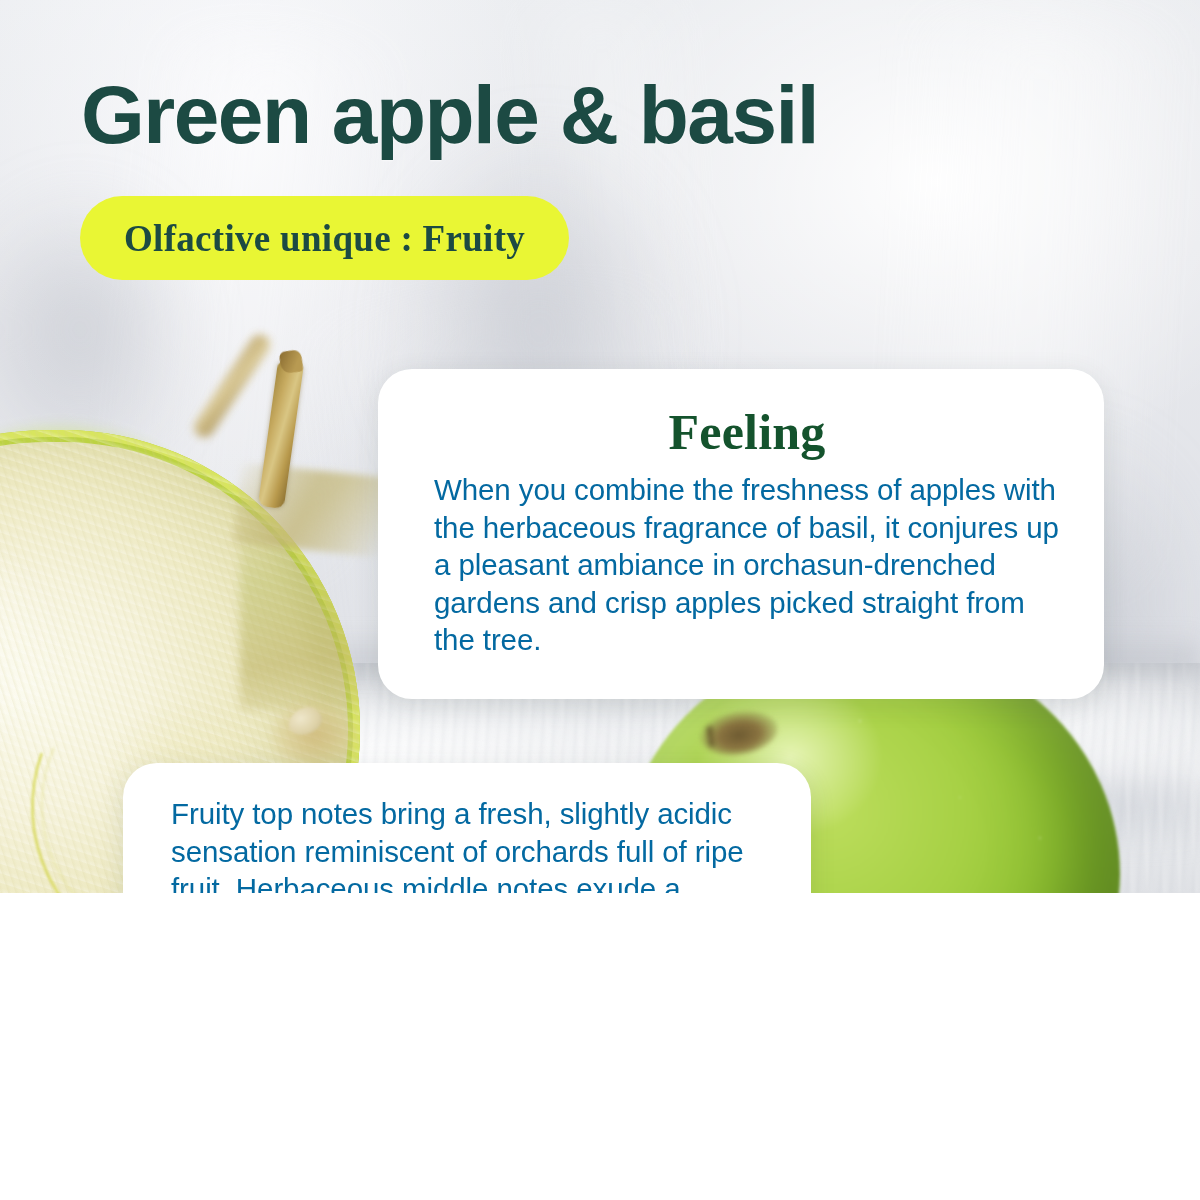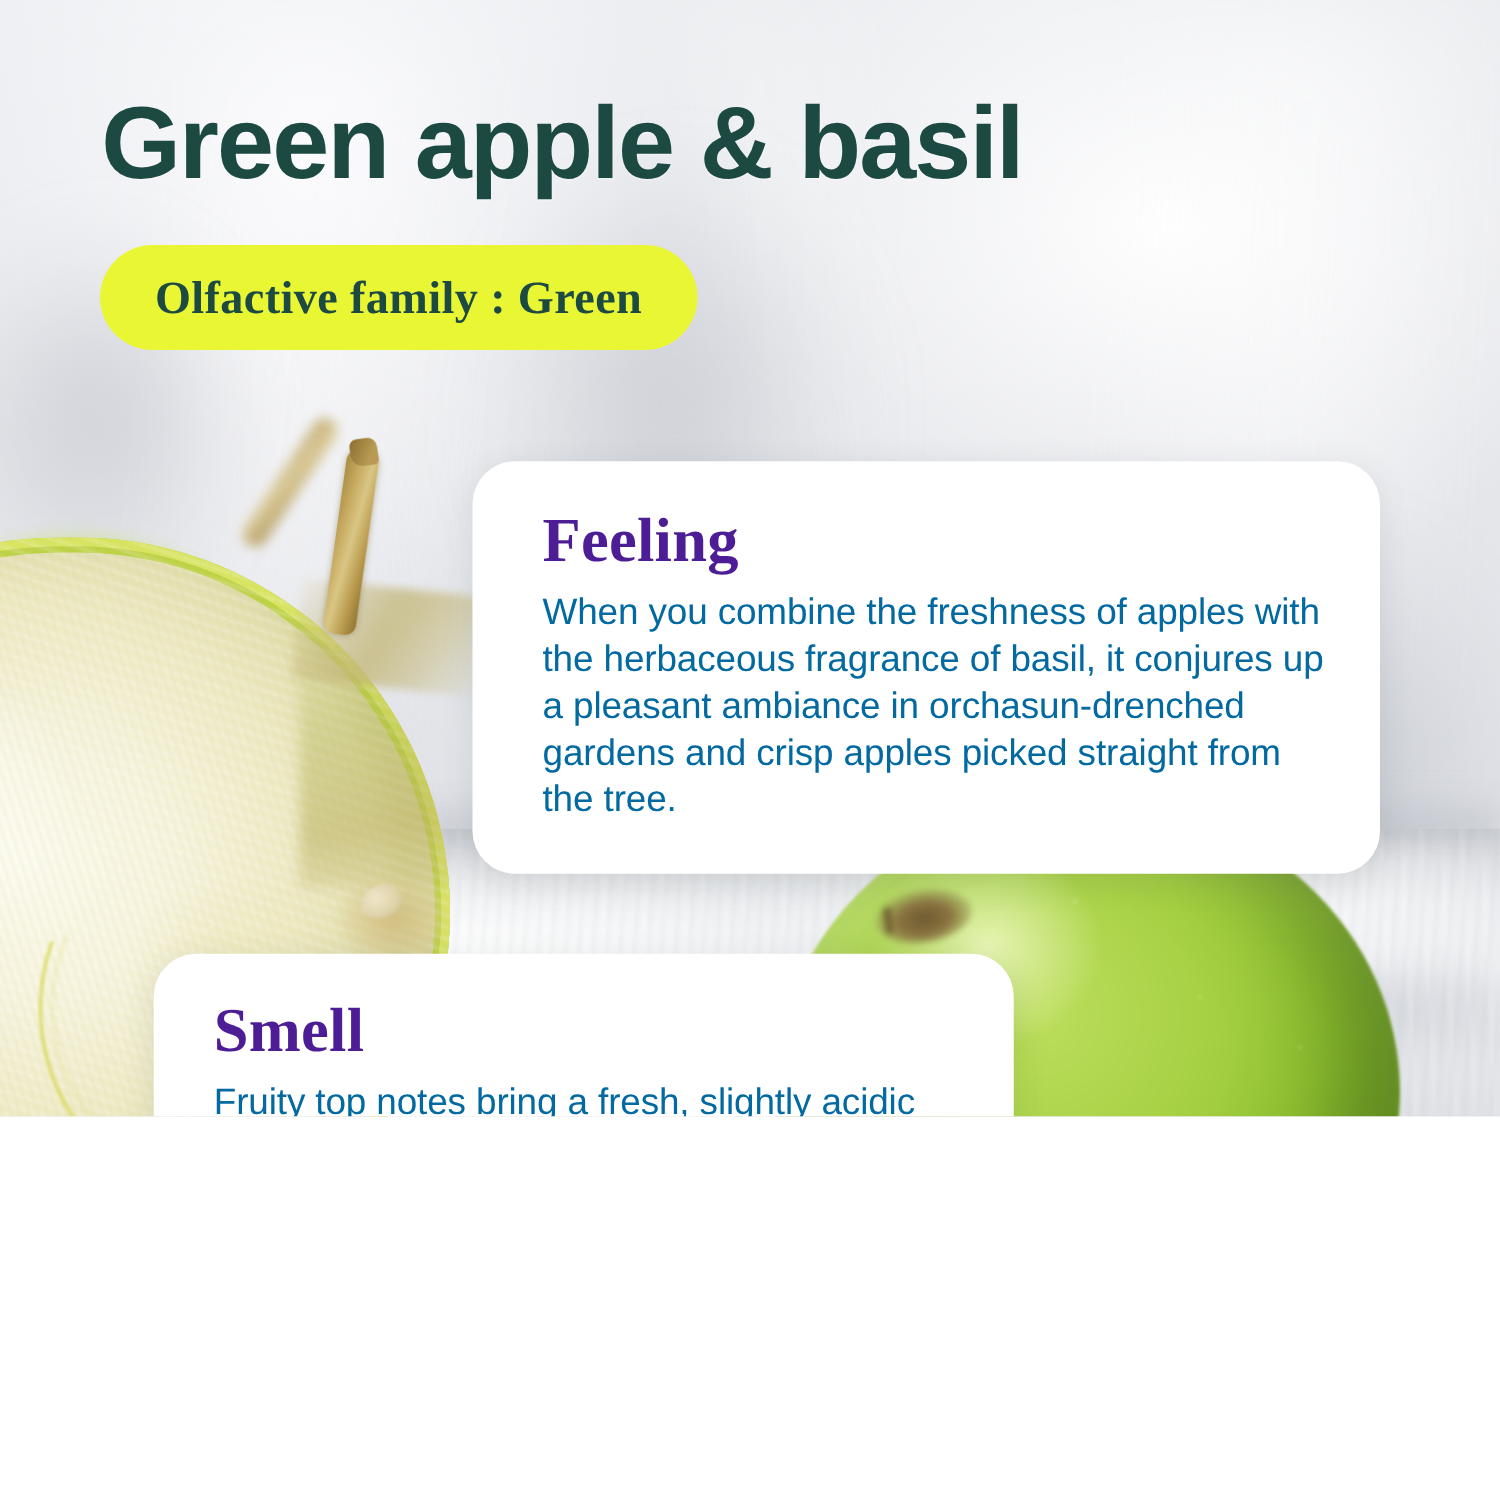--- a/index.html
+++ b/index.html
@@ -336,22 +336,23 @@
     width: 688px;
     padding: 32px 44px 40px 48px;
   }
 
   .card-heading {
     margin: 0 0 10px 0;
     font-family: "Liberation Serif", serif;
     font-weight: bold;
     font-size: 50px;
     line-height: 58px;
-    color: #4c1d95;
+    color: #14532d;
     letter-spacing: .2px;
+    text-align: center;
   }
   .card-body {
     margin: 0;
     font-family: "Liberation Sans", sans-serif;
     font-weight: normal;
     font-size: 29.5px;
     line-height: 37.5px;
     color: #0369a1;
     letter-spacing: -0.1px;
   }
@@ -397,26 +398,25 @@
     </div>
 
     <div class="stem-blur"></div>
     <div class="stem-base-fan"></div>
     <div class="stem-sharp"></div>
   </div>
 
   <h1 class="title">Green apple &amp; basil</h1>
 
   <div class="badge">
-    <span class="badge-label">Olfactive family : Green</span>
+    <span class="badge-label">Olfactive unique : Fruity</span>
   </div>
 
   <div class="card card-feeling">
     <h2 class="card-heading">Feeling</h2>
     <p class="card-body">When you combine the freshness of apples with the herbaceous fragrance of basil, it conjures up a pleasant ambiance in orchasun-drenched gardens and crisp apples picked straight from the tree.</p>
   </div>
 
   <div class="card card-smell">
-    <h2 class="card-heading">Smell</h2>
     <p class="card-body">Fruity top notes bring a fresh, slightly acidic sensation reminiscent of orchards full of ripe fruit. Herbaceous middle notes exude a powerful, aromatic aroma, creating a unique blend.</p>
   </div>
 
 </div>
 
 </body></html>

